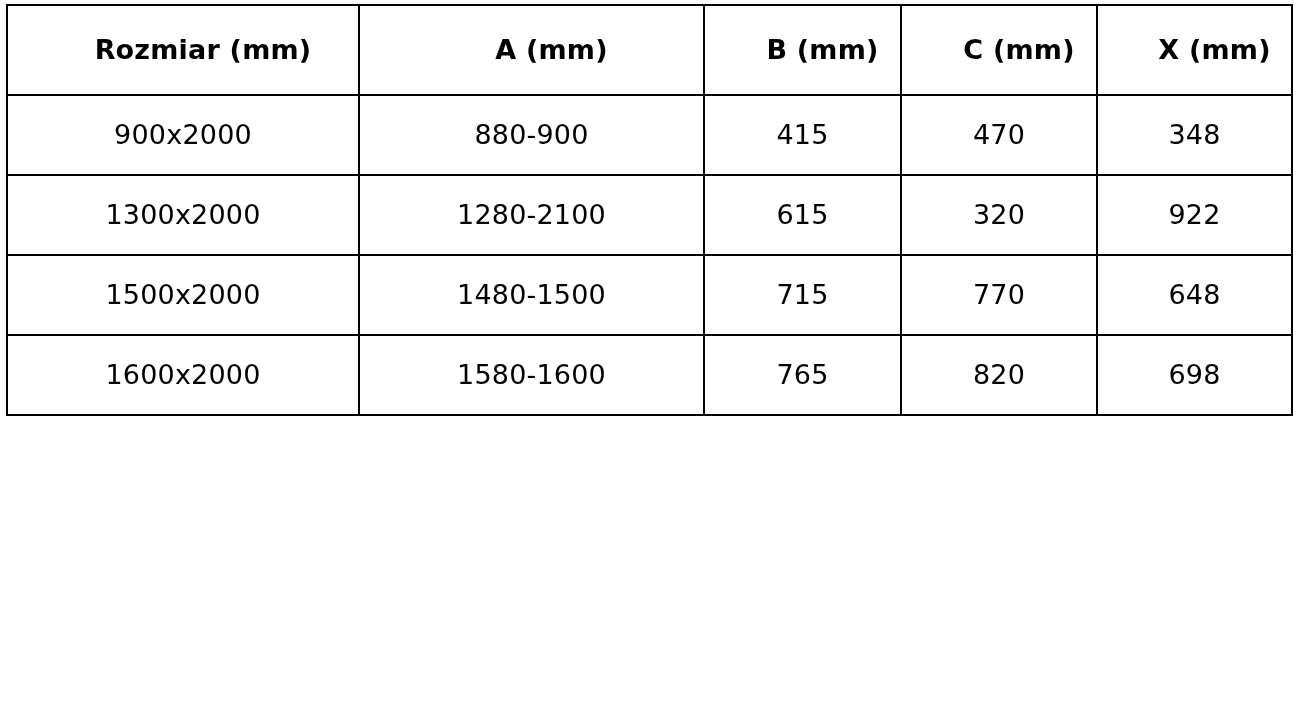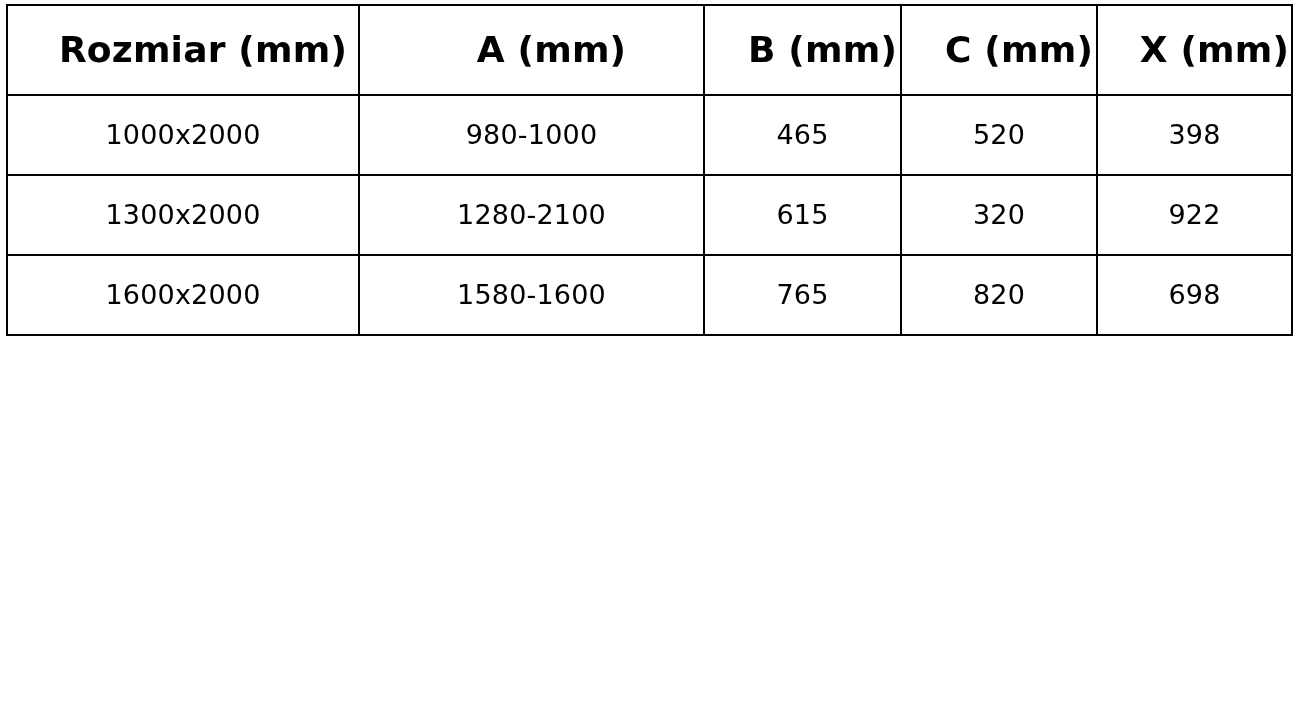--- a/index.html
+++ b/index.html
@@ -33,21 +33,21 @@
     vertical-align: middle;
     font-size: 27px;
     font-weight: bold;
     padding: 0;
     height: 78px;
     line-height: 1.1;
     letter-spacing: 0.2px;
   }
   table.size-table thead th {
     height: 88px;
-    font-size: 36px;
+    font-size: 27px;
     padding-left: 40px;
   }
   table.size-table tbody td {
     font-weight: normal;
     font-size: 27px;
   }
   col.c0 { width: 352px; }
   col.c1 { width: 345px; }
   col.c2 { width: 197px; }
   col.c3 { width: 196px; }
@@ -69,32 +69,39 @@
       <tr>
         <th>Rozmiar (mm)</th>
         <th>A (mm)</th>
         <th>B (mm)</th>
         <th>C (mm)</th>
         <th>X (mm)</th>
       </tr>
     </thead>
     <tbody>
       <tr>
-        <td>1000x2000</td>
-        <td>980-1000</td>
-        <td>465</td>
-        <td>520</td>
-        <td>398</td>
+        <td>900x2000</td>
+        <td>880-900</td>
+        <td>415</td>
+        <td>470</td>
+        <td>348</td>
       </tr>
       <tr>
         <td>1300x2000</td>
         <td>1280-2100</td>
         <td>615</td>
         <td>320</td>
         <td>922</td>
+      </tr>
+      <tr>
+        <td>1500x2000</td>
+        <td>1480-1500</td>
+        <td>715</td>
+        <td>770</td>
+        <td>648</td>
       </tr>
       <tr>
         <td>1600x2000</td>
         <td>1580-1600</td>
         <td>765</td>
         <td>820</td>
         <td>698</td>
       </tr>
     </tbody>
   </table>

